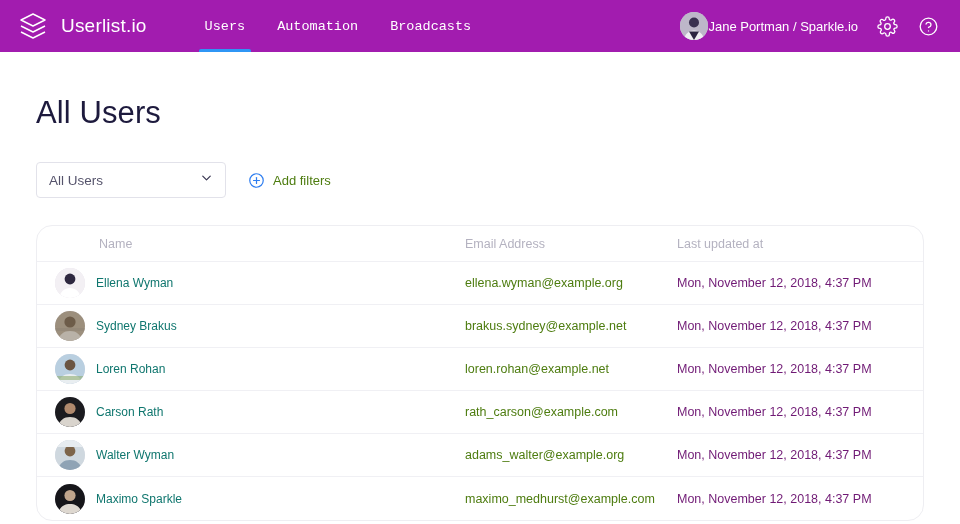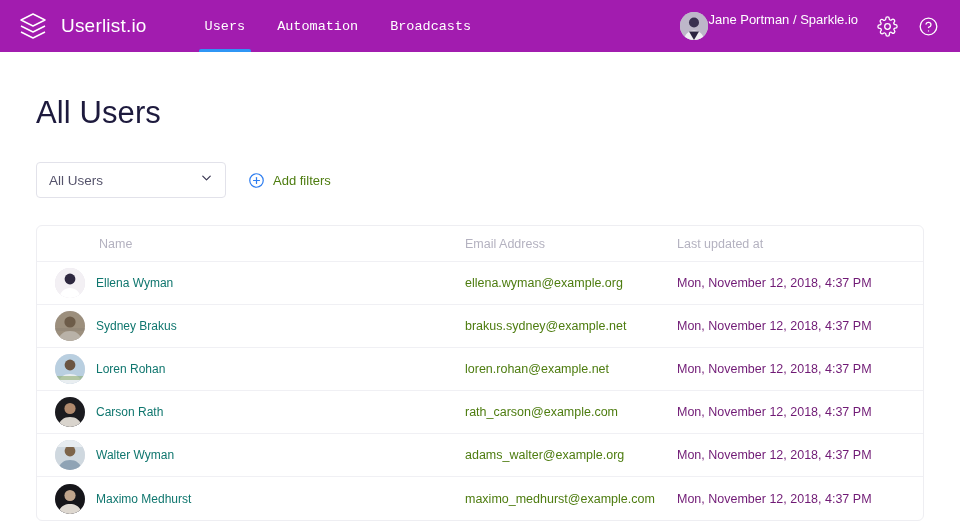--- a/index.html
+++ b/index.html
@@ -46,21 +46,21 @@
     left:10px; right:10px; bottom:0;
     height:3px;
     background:#2f96f5;
     border-radius:2px 2px 0 0;
   }
 
   .rightgroup{
     margin-left:auto;
     display:flex; align-items:center; gap:17px;
   }
-  .user-chip{ display:flex; align-items:flex-start; cursor:pointer; }
+  .user-chip{ display:flex; align-items:center; cursor:pointer; }
   .avatar-sm{
     width:28px; height:28px; border-radius:50%;
     overflow:hidden; flex:none; display:block;
     background:#cfcad8;
   }
   .avatar-sm svg{ display:block; width:100%; height:100%; }
   .user-name{ color:#ffffff; font-size:13px; white-space:nowrap; }
   .icon-btn{
     width:24px; height:24px;
     display:flex; align-items:center; justify-content:center;
@@ -103,21 +103,21 @@
     display:flex; align-items:center; gap:8px;
     color:#4d7c0f; font-size:13px; cursor:pointer;
     white-space:nowrap;
   }
   .add-filters svg{ display:block; flex:none; }
 
   
   .card{
     margin-top:27px;
     border:1px solid #eeeef2;
-    border-radius:6px;
+    border-radius:16px;
     background:#fff;
     overflow:hidden;
   }
   .trow{
     display:flex; align-items:center;
     height:43px;
     border-bottom:1px solid #f0f0f4;
     padding:0 0 0 18px;
   }
   .trow.head{ height:36px; border-bottom:1px solid #f0f0f4; }
@@ -323,20 +323,20 @@
 
     <div class="trow data">
       <div class="col-name">
         <span class="avatar-row">
           <svg viewBox="0 0 30 30">
               <rect width="30" height="30" fill="#16161a"></rect>
               <circle cx="15" cy="11.5" r="5.6" fill="#c0a58c"></circle>
               <path d="M3 30c1.5-7 6-10 12-10s10.5 3 12 10z" fill="#ded8d0"></path>
             </svg>
         </span>
-        <span class="cell-name">Maximo Medhurst</span>
+        <span class="cell-name">Maximo Sparkle</span>
       </div>
       <div class="col-email cell-email">maximo_medhurst@example.com</div>
       <div class="col-date cell-date">Mon, November 12, 2018, 4:37 PM</div>
     </div>
 
   </div>
 </div>
 
 </body></html>

